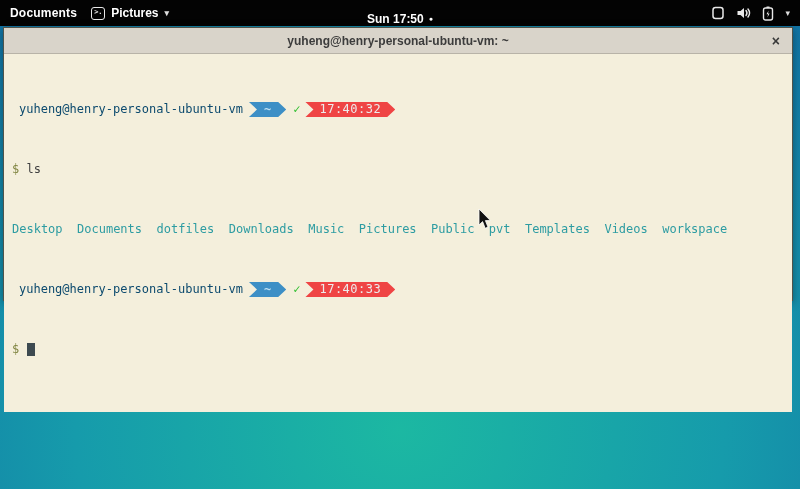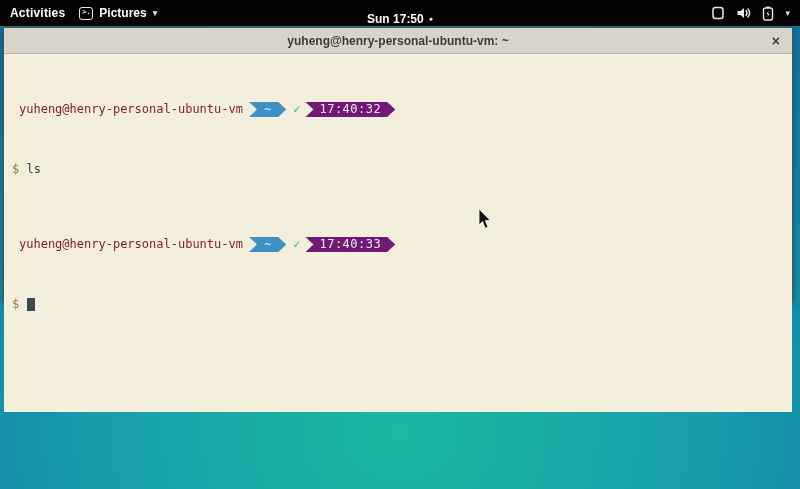--- a/index.html
+++ b/index.html
@@ -54,50 +54,50 @@
     cursor:default;
   }
 
   .term-body {
     position:relative; width:100%; height:358px; background:#f4efdc;
     font-family:"DejaVu Sans Mono", monospace; font-size:12px; line-height:15px;
     padding:3px 6px 0 8px; color:#333; white-space:pre; overflow:hidden;
   }
   .trow { height:15px; display:flex; align-items:center; }
   .prompt-row { padding-left:7px; }
-  .p-user { color:#7f1d1d; }
+  .p-user { color:#0c4a6e; }
   .ribbon {
     height:15px; display:inline-flex; align-items:center; justify-content:center;
     clip-path:polygon(0 0, calc(100% - 8px) 0, 100% 50%, calc(100% - 8px) 100%, 0 100%, 8px 50%);
   }
   .path-ribbon {
     background:#3d8fc6; color:#bfe0f2; padding:0 15px; margin-left:6px;
     font-weight:700;
   }
   .check { color:#2fbf2f; font-weight:700; margin:0 5px 0 7px; }
   .time-ribbon {
-    background:#701a75; color:#ececec; padding:0 14px; letter-spacing:.5px;
+    background:#ef4444; color:#ececec; padding:0 14px; letter-spacing:.5px;
   }
   .cmd-symbol { color:#7f8440; }
   .cmd-text { color:#404040; }
   .dir-list { color:#2d9ca2; }
   .cursor-block {
     display:inline-block; width:8px; height:13px; background:#3d4a50;
     vertical-align:middle; margin-left:1px;
   }
 
   
   .mouse { position:absolute; left:478px; top:209px; width:14px; height:21px; z-index:50; }
 </style>
 </head>
 <body>
 
 <div class="topbar">
   <div class="topbar-left">
-    <span class="activities">Activities</span>
+    <span class="activities">Documents</span>
     <span class="appmenu">
       <span class="term-icon">&gt;.</span>
       <span>Pictures</span>
       <span class="caret">▾</span>
     </span>
   </div>
   <div class="clock-wrap">
     <span>Sun 17:50</span>
     <span class="notif-dot">●</span>
   </div>
@@ -134,20 +134,21 @@
 
     <div class="trow prompt-row">
       <span class="p-user">yuheng@henry-personal-ubuntu-vm</span>
       <span class="ribbon path-ribbon">~</span>
       <span class="check">✓</span>
       <span class="ribbon time-ribbon">17:40:32</span>
     </div>
 
     <div class="trow"><span class="cmd-symbol">$</span><span> </span><span class="cmd-text">ls</span></div>
 
+    <div class="trow dir-list">Desktop  Documents  dotfiles  Downloads  Music  Pictures  Public  pvt  Templates  Videos  workspace</div>
 
     <div class="trow prompt-row">
       <span class="p-user">yuheng@henry-personal-ubuntu-vm</span>
       <span class="ribbon path-ribbon">~</span>
       <span class="check">✓</span>
       <span class="ribbon time-ribbon">17:40:33</span>
     </div>
 
     <div class="trow"><span class="cmd-symbol">$</span><span> </span><span class="cursor-block"></span></div>
 

